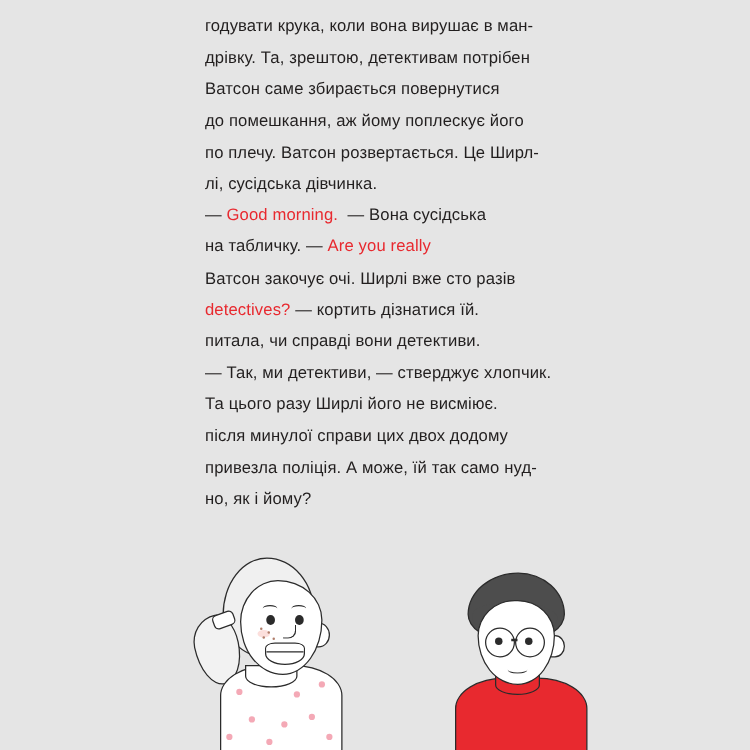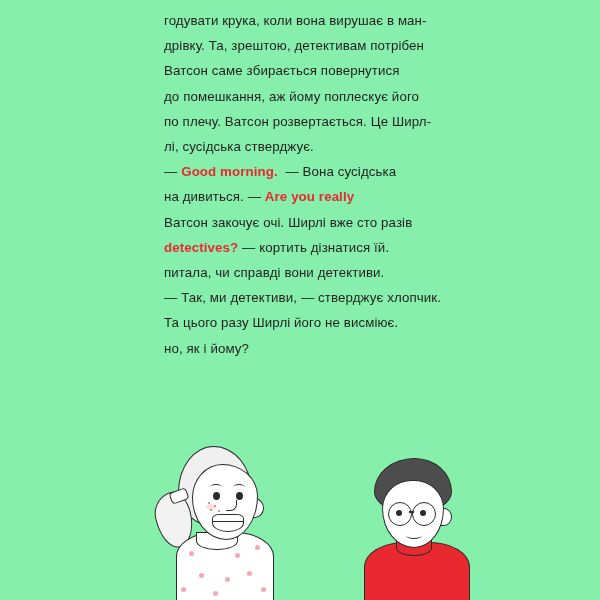--- a/index.html
+++ b/index.html
@@ -10,38 +10,38 @@
     width: 600px;
     height: 600px;
     background: #ffffff;
     font-family: "Liberation Sans", sans-serif;
     overflow: hidden;
   }
   .page {
     position: relative;
     width: 600px;
     height: 600px;
-    background: #86efac;
+    background: #e5e5e5;
   }
   .text-block {
     position: absolute;
     left: 164px;
     top: 8px;
     width: 300px;
     font-size: 13.3px;
     line-height: 25.2px;
     color: #221f1f;
     letter-spacing: 0.1px;
   }
   .line {
     white-space: pre;
   }
   .red {
     color: #e8292f;
-    font-weight: bold;
+    font-weight: normal;
   }
   .dash {
     color: #221f1f;
   }
 
   
   .illustration {
     position: absolute;
     left: 0;
     top: 420px;
@@ -324,32 +324,34 @@
 <body>
 
 <div class="page">
 
   <div class="text-block">
     <div class="line">годувати крука, коли вона вирушає в ман-</div>
     <div class="line">дрівку. Та, зрештою, детективам потрібен</div>
     <div class="line">Ватсон саме збирається повернутися</div>
     <div class="line">до помешкання, аж йому поплескує його</div>
     <div class="line">по плечу. Ватсон розвертається. Це Ширл-</div>
-    <div class="line">лі, сусідська стверджує.</div>
+    <div class="line">лі, сусідська дівчинка.</div>
 
     <div class="line"><span class="dash">— </span><span class="red">Good morning.</span><span>  — Вона сусідська</span></div>
 
-    <div class="line"><span>на дивиться. — </span><span class="red">Are you really</span></div>
+    <div class="line"><span>на табличку. — </span><span class="red">Are you really</span></div>
 
     <div class="line">Ватсон закочує очі. Ширлі вже сто разів</div>
 
     <div class="line"><span class="red">detectives?</span><span> — кортить дізнатися їй.</span></div>
     <div class="line">питала, чи справді вони детективи.</div>
     <div class="line">— Так, ми детективи, — стверджує хлопчик.</div>
     <div class="line">Та цього разу Ширлі його не висміює.</div>
+    <div class="line">після минулої справи цих двох додому</div>
+    <div class="line">привезла поліція. А може, їй так само нуд-</div>
     <div class="line">но, як і йому?</div>
   </div>
 
   <div class="illustration">
 
     <div class="girl">
       <div class="girl-hair-back"></div>
       <div class="girl-pony"></div>
       <div class="girl-pony-tie"></div>
       <div class="girl-body">

